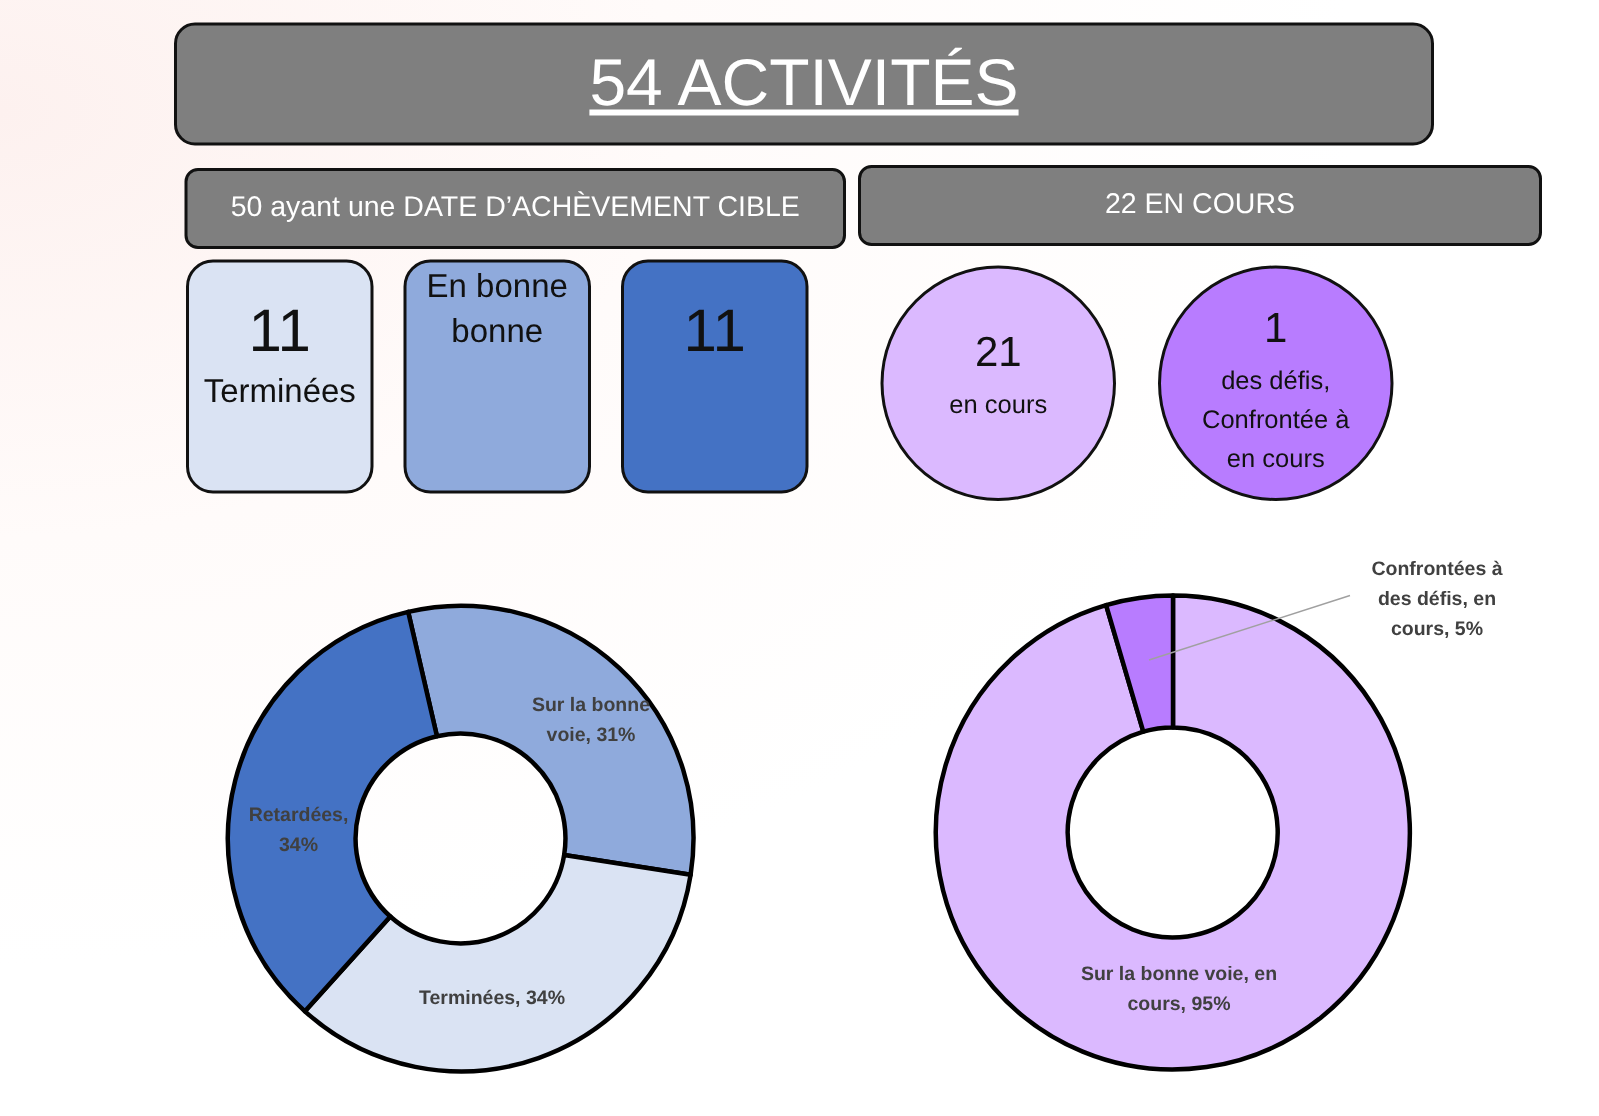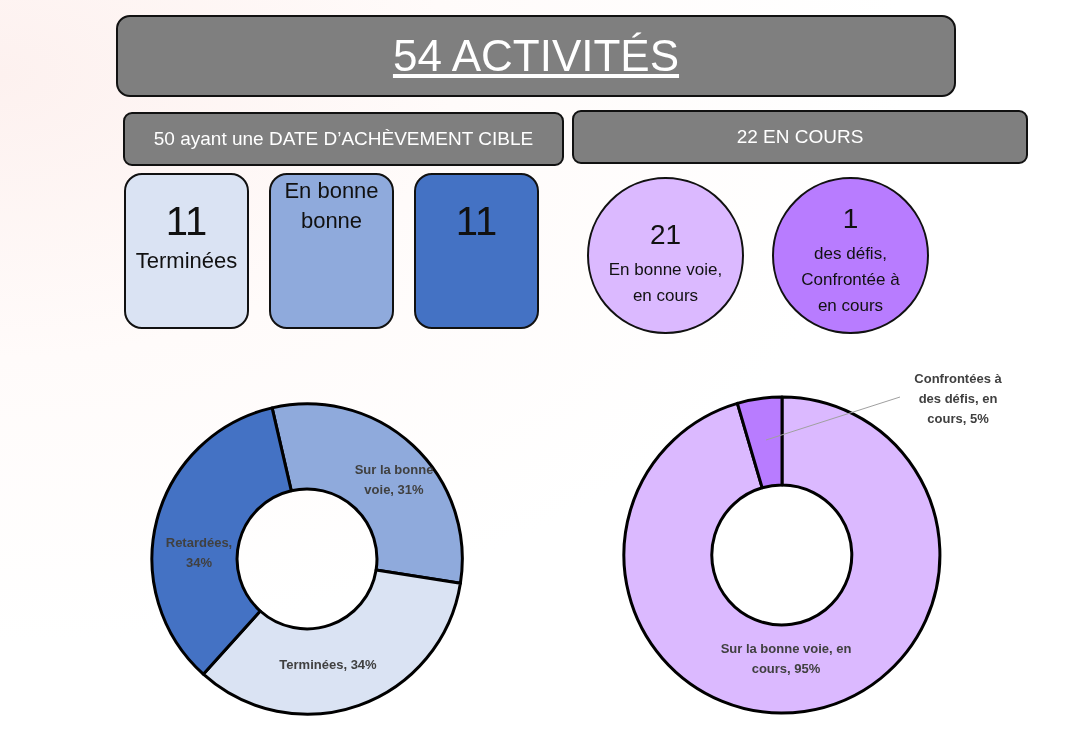--- a/index.html
+++ b/index.html
@@ -52,21 +52,20 @@
 <div class="card" style="left:269px; background:#8faadc;">
   <div class="lbl">En bonne</div>
   <div class="lbl">bonne</div>
 </div>
 <div class="card" style="left:414px; background:#4472c4;">
   <div class="num">11</div>
 </div>
 
 <div class="circle" style="left:587px; background:#dbb9ff; padding-top:34px;">
   <div class="num">21</div>
-  <div class="lbl">En bonne voie,</div>
   <div class="lbl">en cours</div>
 </div>
 <div class="circle" style="left:772px; background:#b87cff; padding-top:18px;">
   <div class="num">1</div>
   <div class="lbl">des défis,</div>
   <div class="lbl">Confrontée à</div>
   <div class="lbl">en cours</div>
 </div>
 
 <svg id="chart-left" width="334" height="334" viewBox="0 0 334 334">

